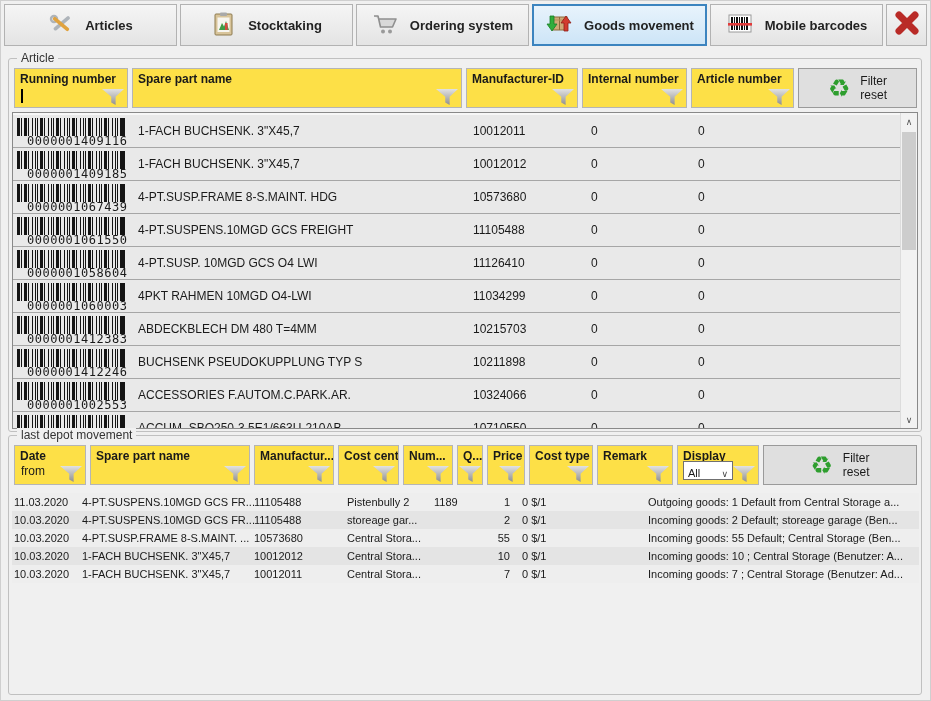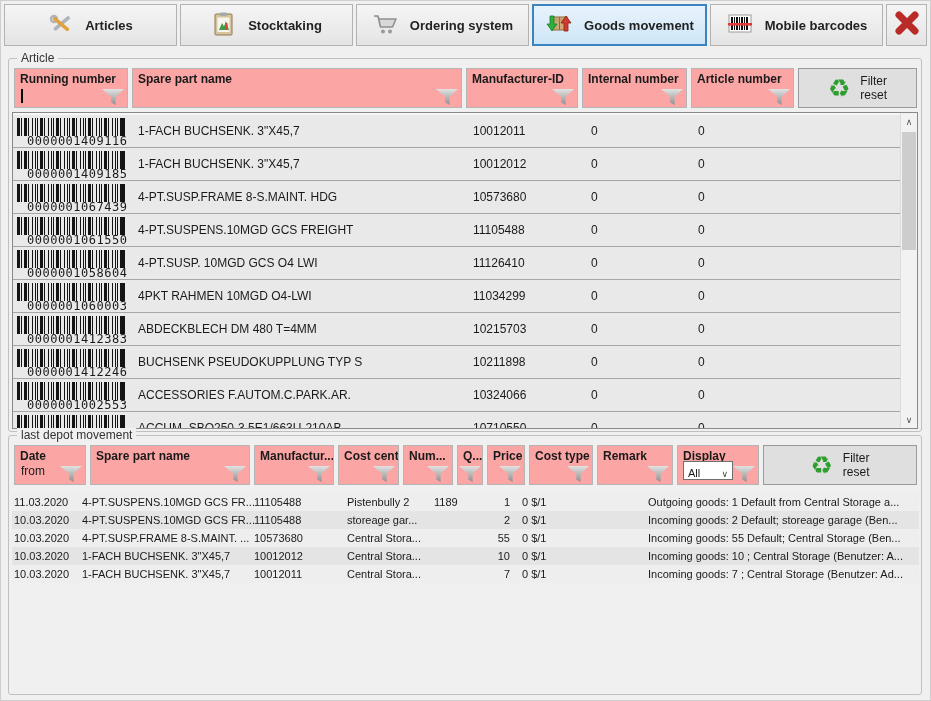--- a/index.html
+++ b/index.html
@@ -21,21 +21,21 @@
     display:flex;align-items:center;justify-content:center;box-sizing:border-box;}
   
   .groupbox{position:absolute;border:1px solid #c0c0c0;border-radius:3px;box-sizing:border-box;}
   .groupbox>.legend{position:absolute;top:-8px;left:8px;background:#f0f0f0;padding:0 4px;
     font-size:12px;color:#333;line-height:14px;}
   #article-group{left:8px;top:58px;width:914px;height:374px;}
   #movement-group{left:8px;top:435px;width:914px;height:260px;}
   
   .filterrow{position:absolute;left:5px;top:9px;width:903px;display:flex;gap:4px;}
   .filterbox{
-    position:relative;height:40px;background:#fca5a5;border:1px solid #b5b5b5;
+    position:relative;height:40px;background:#fde047;border:1px solid #b5b5b5;
     box-sizing:border-box;font-size:12px;font-weight:bold;flex:0 0 auto;overflow:hidden;
   }
   .filterbox .lbl{position:absolute;top:3px;left:5px;white-space:nowrap;}
   .funnel{
     position:absolute;right:3px;bottom:2px;width:22px;height:16px;display:inline-block;
     background:linear-gradient(#e2e2e2,#8f8f8f);
     clip-path:polygon(0 0,100% 0,62% 48%,62% 100%,42% 84%,42% 48%);
   }
   .caret{position:absolute;left:6px;bottom:4px;width:2px;height:14px;background:#000;}
   .sub{position:absolute;left:6px;bottom:6px;font-weight:normal;font-size:12px;}

